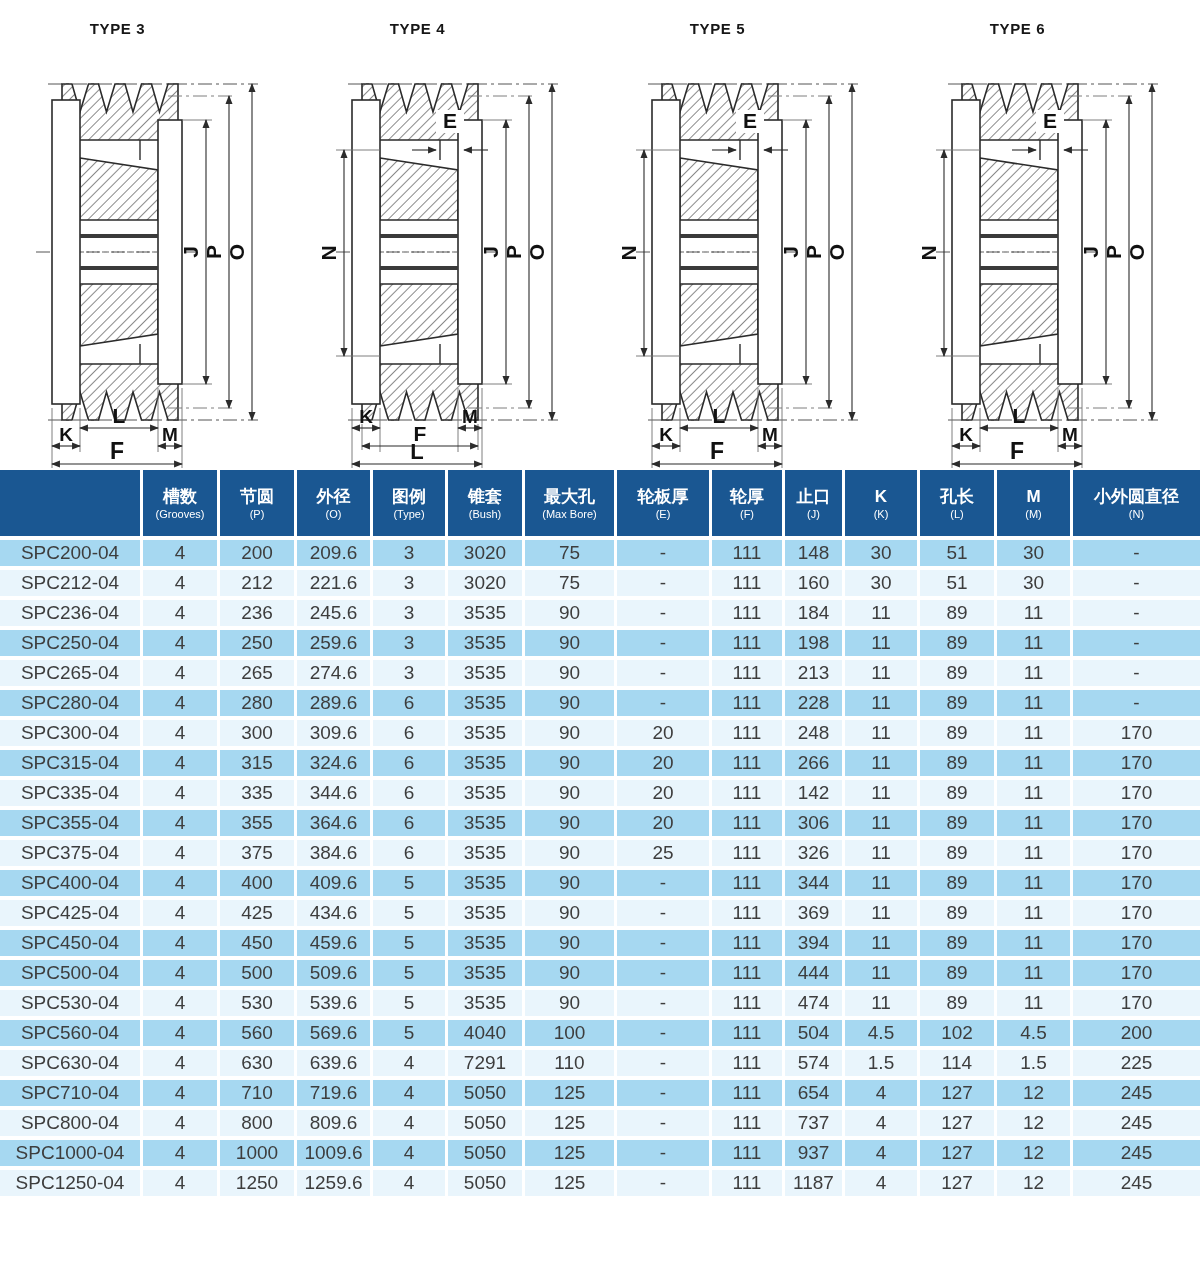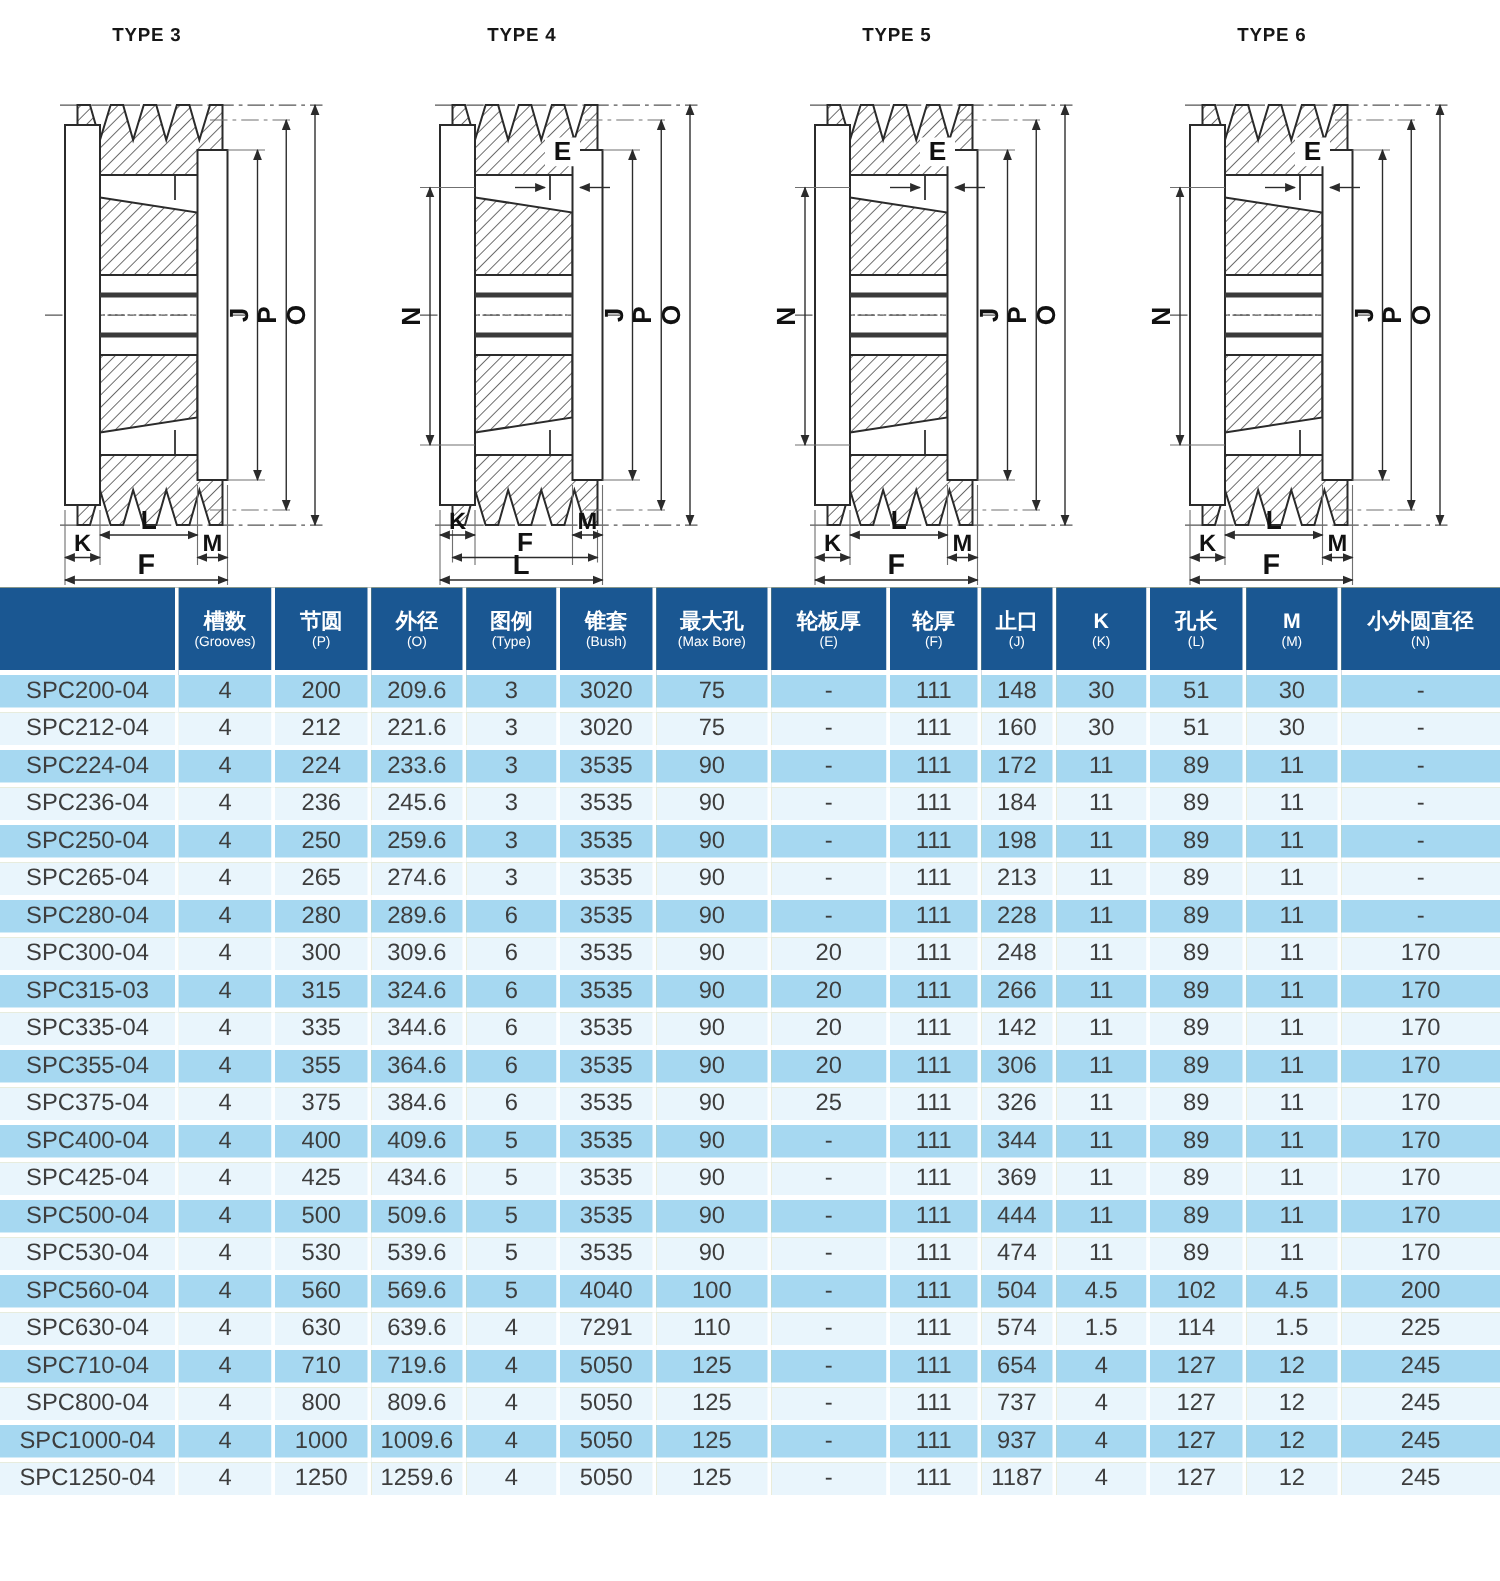--- a/index.html
+++ b/index.html
@@ -367,36 +367,20 @@
           <td class="bR">3020</td>
           <td class="bR">75</td>
           <td class="bR">-</td>
           <td class="bR">111</td>
           <td class="bR">160</td>
           <td class="bR">30</td>
           <td class="bR">51</td>
           <td class="bR">30</td>
           <td>-</td>
         </tr>
-        <tr class="alt-a">
-          <td class="bR">SPC224-04</td>
-          <td class="bR">4</td>
-          <td class="bR">224</td>
-          <td class="bR">233.6</td>
-          <td class="bR">3</td>
-          <td class="bR">3535</td>
-          <td class="bR">90</td>
-          <td class="bR">-</td>
-          <td class="bR">111</td>
-          <td class="bR">172</td>
-          <td class="bR">11</td>
-          <td class="bR">89</td>
-          <td class="bR">11</td>
-          <td>-</td>
-        </tr>
         <tr class="alt-b">
           <td class="bR">SPC236-04</td>
           <td class="bR">4</td>
           <td class="bR">236</td>
           <td class="bR">245.6</td>
           <td class="bR">3</td>
           <td class="bR">3535</td>
           <td class="bR">90</td>
           <td class="bR">-</td>
           <td class="bR">111</td>
@@ -464,21 +448,21 @@
           <td class="bR">90</td>
           <td class="bR">20</td>
           <td class="bR">111</td>
           <td class="bR">248</td>
           <td class="bR">11</td>
           <td class="bR">89</td>
           <td class="bR">11</td>
           <td>170</td>
         </tr>
         <tr class="alt-a">
-          <td class="bR">SPC315-03</td>
+          <td class="bR">SPC315-04</td>
           <td class="bR">4</td>
           <td class="bR">315</td>
           <td class="bR">324.6</td>
           <td class="bR">6</td>
           <td class="bR">3535</td>
           <td class="bR">90</td>
           <td class="bR">20</td>
           <td class="bR">111</td>
           <td class="bR">266</td>
           <td class="bR">11</td>
@@ -554,20 +538,36 @@
           <td class="bR">SPC425-04</td>
           <td class="bR">4</td>
           <td class="bR">425</td>
           <td class="bR">434.6</td>
           <td class="bR">5</td>
           <td class="bR">3535</td>
           <td class="bR">90</td>
           <td class="bR">-</td>
           <td class="bR">111</td>
           <td class="bR">369</td>
+          <td class="bR">11</td>
+          <td class="bR">89</td>
+          <td class="bR">11</td>
+          <td>170</td>
+        </tr>
+        <tr class="alt-a">
+          <td class="bR">SPC450-04</td>
+          <td class="bR">4</td>
+          <td class="bR">450</td>
+          <td class="bR">459.6</td>
+          <td class="bR">5</td>
+          <td class="bR">3535</td>
+          <td class="bR">90</td>
+          <td class="bR">-</td>
+          <td class="bR">111</td>
+          <td class="bR">394</td>
           <td class="bR">11</td>
           <td class="bR">89</td>
           <td class="bR">11</td>
           <td>170</td>
         </tr>
         <tr class="alt-a">
           <td class="bR">SPC500-04</td>
           <td class="bR">4</td>
           <td class="bR">500</td>
           <td class="bR">509.6</td>

